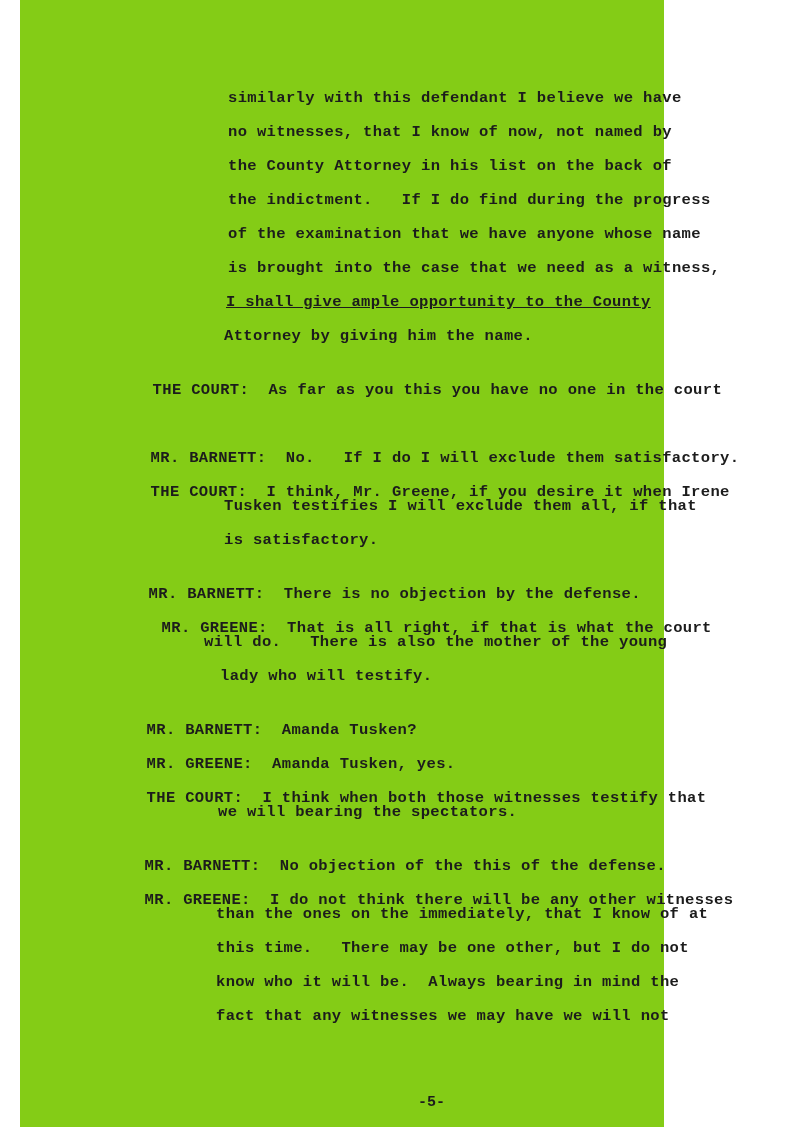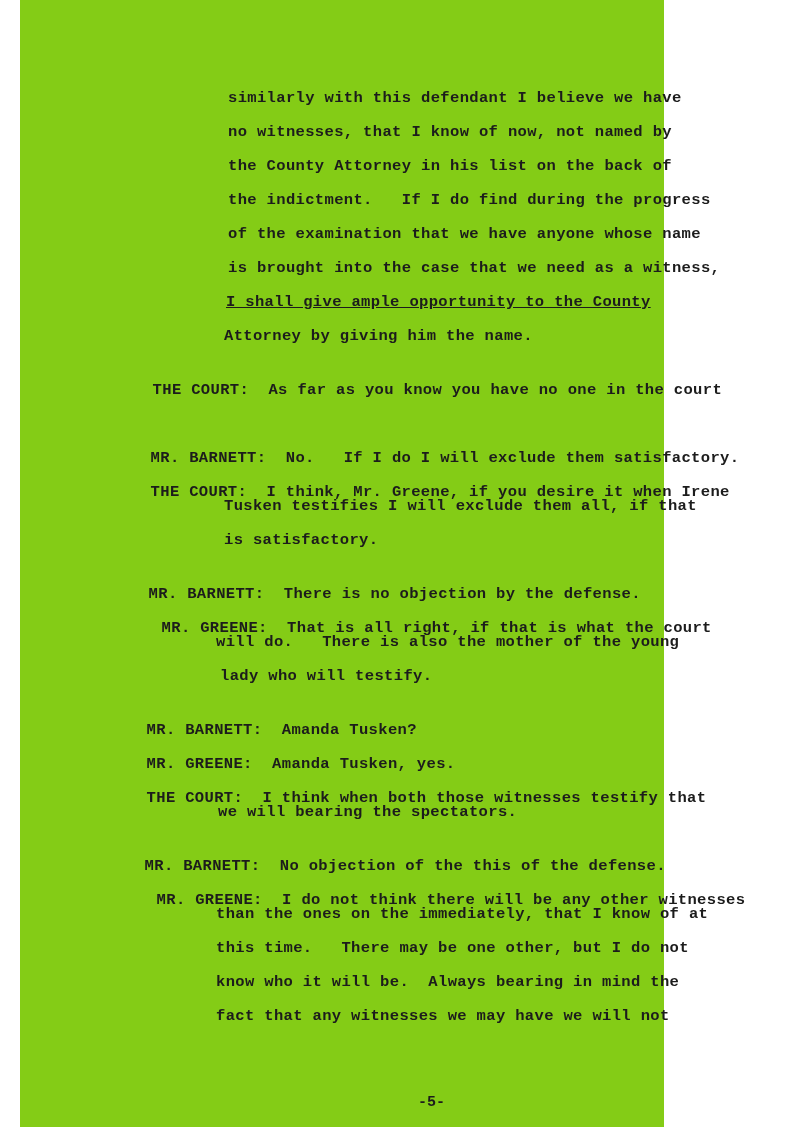--- a/index.html
+++ b/index.html
@@ -53,61 +53,61 @@
   <div class="line" style="left:208px; top:88px;">similarly with this defendant I believe we have</div>
   <div class="line" style="left:208px; top:122px;">no witnesses, that I know of now, not named by</div>
   <div class="line" style="left:208px; top:156px;">the County Attorney in his list on the back of</div>
   <div class="line" style="left:208px; top:190px;">the indictment.   If I do find during the progress</div>
   <div class="line" style="left:208px; top:224px;">of the examination that we have anyone whose name</div>
   <div class="line" style="left:208px; top:258px;">is brought into the case that we need as a witness,</div>
   <div class="line" style="left:206px; top:292px;text-decoration:underline;">I shall give ample opportunity to the County</div>
   <div class="line" style="left:204px; top:326px;">Attorney by giving him the name.</div>
 
   <div class="line" style="left:94px; top:360px;">
-    <span class="speaker">THE COURT:</span>  <span>As far as you know you have no one in the court</span>
+    <span class="speaker">THE COURT:</span>  <span>As far as you this you have no one in the court</span>
   </div>
 
   <div class="line" style="left:92px; top:428px;">
     <span class="speaker">MR. BARNETT:</span>  <span>No.   If I do I will exclude them satisfactory.</span>
   </div>
 
   <div class="line" style="left:92px; top:462px;">
     <span class="speaker">THE COURT:</span>  <span>I think, Mr. Greene, if you desire it when Irene</span>
   </div>
   <div class="line" style="left:204px; top:496px;">Tusken testifies I will exclude them all, if that</div>
   <div class="line" style="left:204px; top:530px;">is satisfactory.</div>
 
   <div class="line" style="left:90px; top:564px;">
     <span class="speaker">MR. BARNETT:</span>  <span>There is no objection by the defense.</span>
   </div>
 
   <div class="line" style="left:103px; top:598px;text-align:center;">
     <span class="speaker">MR. GREENE:</span>  <span>That is all right, if that is what the court</span>
   </div>
-  <div class="line" style="left:196px; top:632px;">will do.   There is also the mother of the young</div>
+  <div class="line" style="left:184px; top:632px;">will do.   There is also the mother of the young</div>
   <div class="line" style="left:200px; top:666px;">lady who will testify.</div>
 
   <div class="line" style="left:88px; top:700px;">
     <span class="speaker">MR. BARNETT:</span>  <span>Amanda Tusken?</span>
   </div>
 
   <div class="line" style="left:88px; top:734px;">
     <span class="speaker">MR. GREENE:</span>  <span>Amanda Tusken, yes.</span>
   </div>
 
   <div class="line" style="left:88px; top:768px;">
     <span class="speaker">THE COURT:</span>  <span>I think when both those witnesses testify that</span>
   </div>
   <div class="line" style="left:198px; top:802px;">we will bearing the spectators.</div>
 
   <div class="line" style="left:86px; top:836px;">
     <span class="speaker">MR. BARNETT:</span>  <span>No objection of the this of the defense.</span>
   </div>
 
-  <div class="line" style="left:98px; top:870px;text-align:center;">
+  <div class="line" style="left:86px; top:870px;text-align:center;">
     <span class="speaker">MR. GREENE:</span>  <span>I do not think there will be any other witnesses</span>
   </div>
   <div class="line" style="left:196px; top:904px;">than the ones on the immediately, that I know of at</div>
   <div class="line" style="left:196px; top:938px;">this time.   There may be one other, but I do not</div>
   <div class="line" style="left:196px; top:972px;">know who it will be.  Always bearing in mind the</div>
   <div class="line" style="left:196px; top:1006px;">fact that any witnesses we may have we will not</div>
 
   <div class="page-number">-5-</div>
 </div>
 

